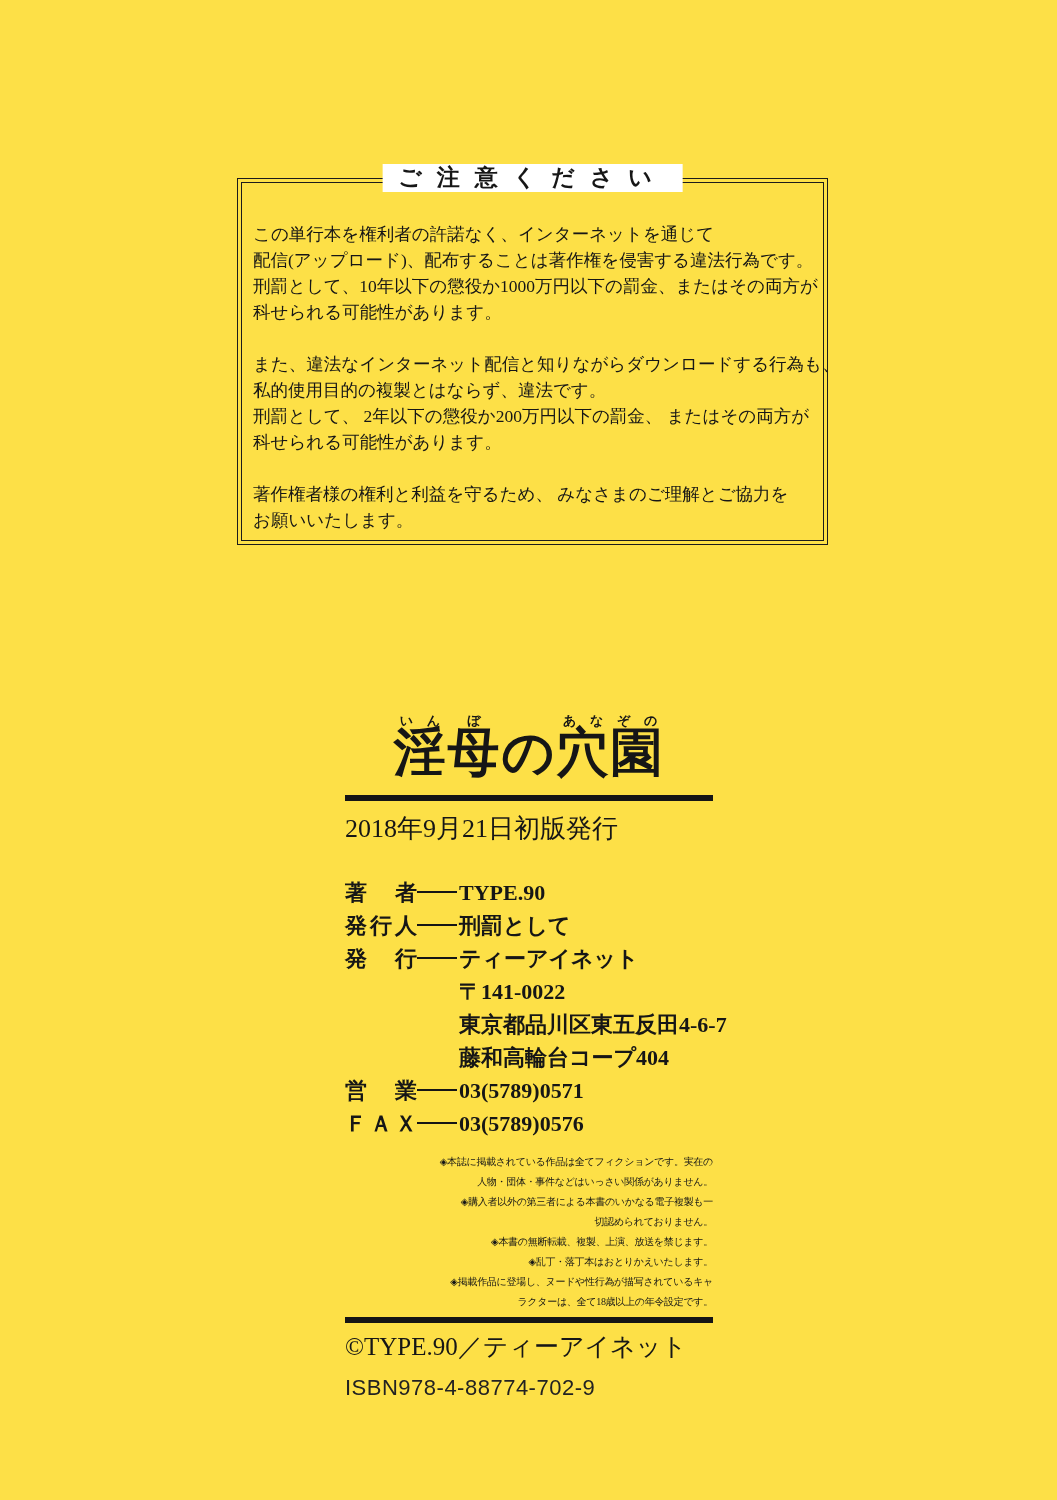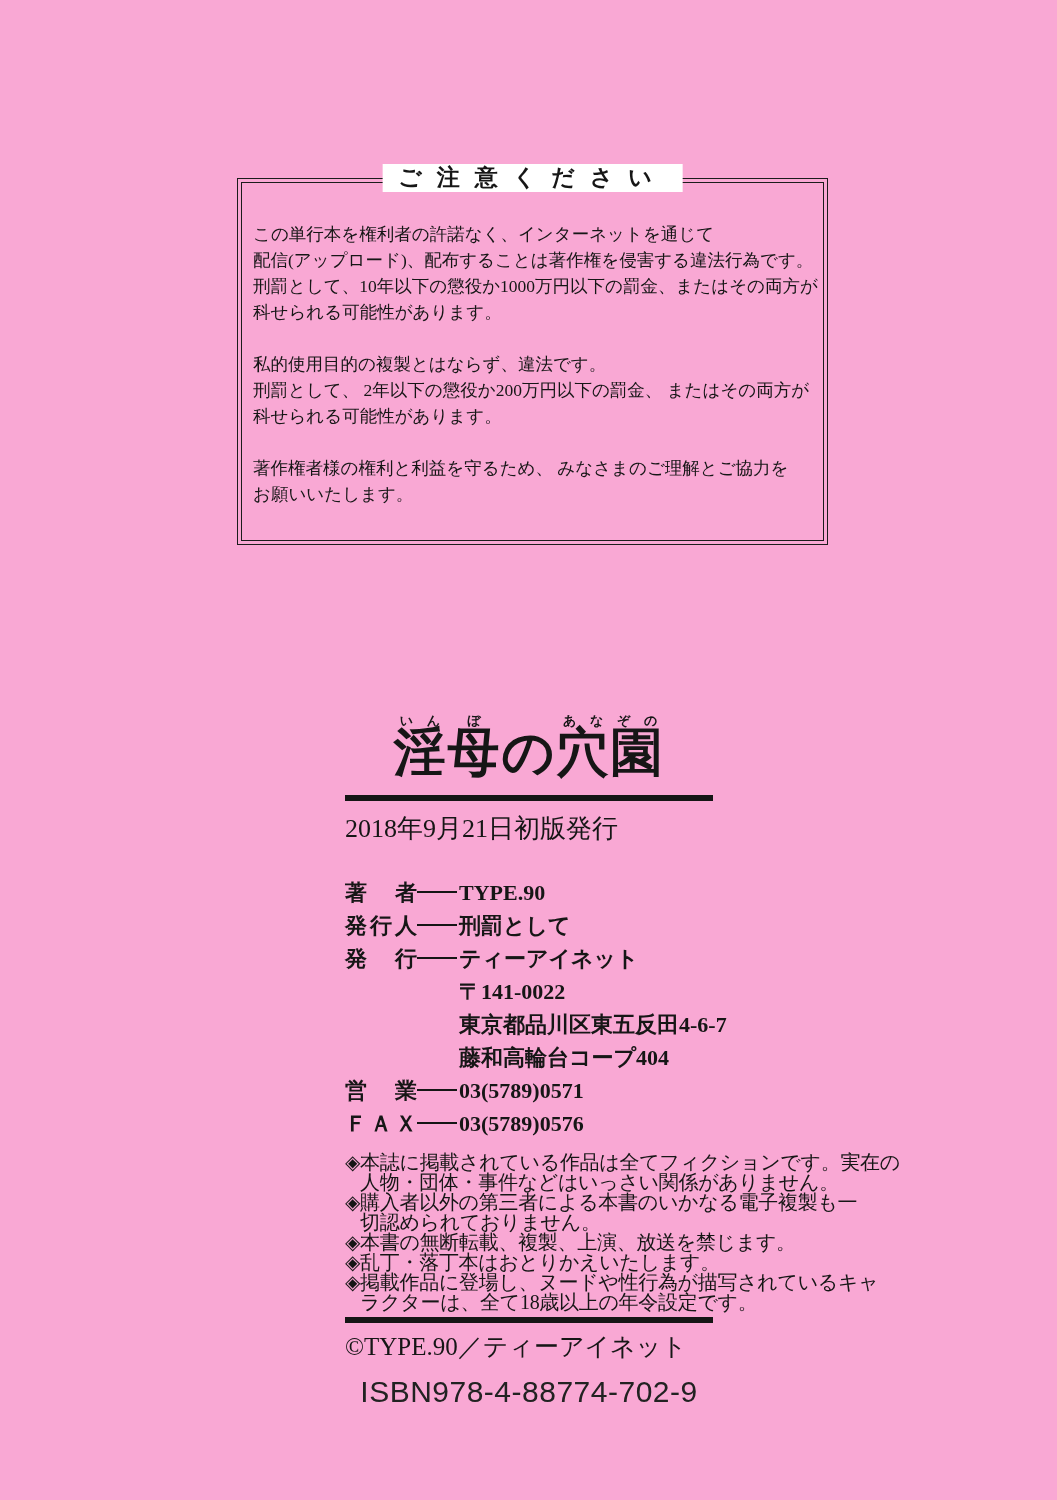--- a/index.html
+++ b/index.html
@@ -1,19 +1,19 @@
 <!DOCTYPE html>
 <html><head>
 <meta charset="utf-8">
 <style>
   html,body{margin:0;padding:0;background:#ffffff;}
   .page{
     position:relative;
     width:1057px;height:1500px;
-    background:#f9a8d4;
+    background:#fde047;
     font-family:"Liberation Serif","DejaVu Serif",serif;
     color:#161616;
     overflow:hidden;
   }
 
   
   .warning-box{
     position:absolute;left:237px;top:178px;width:591px;height:367px;
     box-sizing:border-box;
     border:1.5px solid #1c1c1c;
@@ -47,49 +47,50 @@
   .title-rule{height:6px;background:#151515;margin-top:14px;}
 
   .pub-date{font-size:26px;margin-top:10px;white-space:nowrap;}
 
   .pub-rows{margin-top:30px;font-weight:bold;}
   .pub-row{display:flex;align-items:center;font-size:22px;line-height:33px;white-space:nowrap;}
   .row-label{display:inline-block;width:72px;text-align-last:justify;text-align:justify;}
   .row-dash{display:inline-block;width:40px;height:0;border-top:2px solid #151515;margin-right:2px;flex:none;}
   .pub-row.indent{padding-left:114px;}
 
-  .notes{margin-top:12px;font-size:20px;letter-spacing:-0.3px;}
+  .notes{margin-top:12px;font-size:10px;letter-spacing:-0.3px;text-align:right;}
   .note-line{line-height:20px;white-space:nowrap;}
   .note-line.indent{padding-left:15px;}
 
   .bottom-rule{height:6px;background:#151515;margin-top:5px;}
 
   .copyright{font-size:25px;margin-top:7px;white-space:nowrap;}
 
   .isbn{
     font-family:"Liberation Sans","DejaVu Sans",sans-serif;
-    font-size:30px;text-align:center;margin-top:12px;letter-spacing:0.5px;
+    font-size:22px;margin-top:12px;letter-spacing:0.5px;
     color:#222;white-space:nowrap;
   }
 </style>
 </head>
 <body>
 
 <div class="page">
 
   <div class="warning-box">
     <div class="warning-title">ご注意ください</div>
     <div class="warning-body">
       <div class="warning-para">
         <div class="warning-line">この単行本を権利者の許諾なく、インターネットを通じて</div>
         <div class="warning-line">配信(アップロード)、配布することは著作権を侵害する違法行為です。</div>
         <div class="warning-line">刑罰として、10年以下の懲役か1000万円以下の罰金、またはその両方が</div>
         <div class="warning-line">科せられる可能性があります。</div>
       </div>
       <div class="warning-para">
+        <div class="warning-line">また、違法なインターネット配信と知りながらダウンロードする行為も、</div>
         <div class="warning-line">私的使用目的の複製とはならず、違法です。</div>
         <div class="warning-line">刑罰として、 2年以下の懲役か200万円以下の罰金、 またはその両方が</div>
         <div class="warning-line">科せられる可能性があります。</div>
       </div>
       <div class="warning-para">
         <div class="warning-line">著作権者様の権利と利益を守るため、 みなさまのご理解とご協力を</div>
         <div class="warning-line">お願いいたします。</div>
       </div>
     </div>
   </div>

